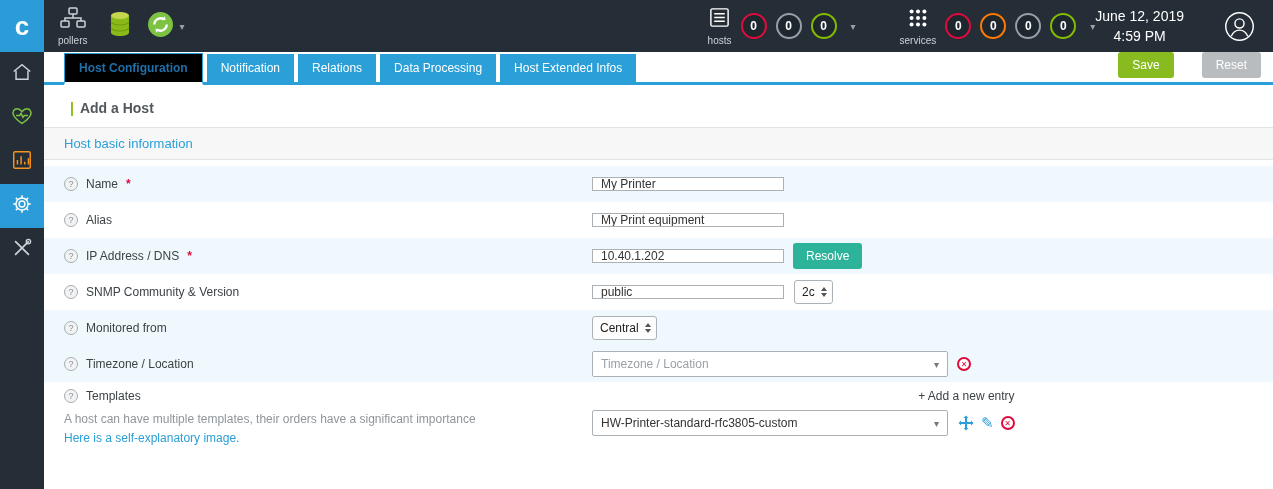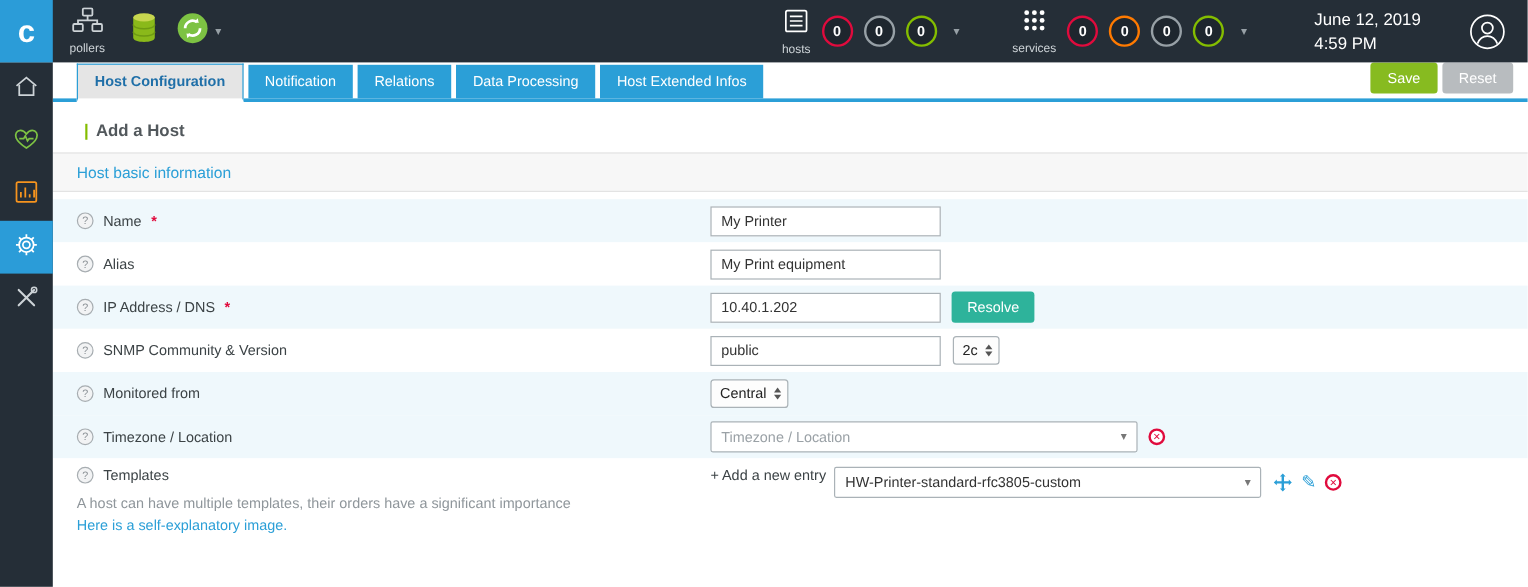--- a/index.html
+++ b/index.html
@@ -20,40 +20,40 @@
   .tb-group { display:flex; align-items:center; gap:9px; }
   .tb-hosts { margin-left:auto; }
   .tb-services { margin-left:44px; }
   .badge { width:26px; height:26px; border-radius:50%; border:2px solid #97a0a6;
     color:#fff; font-size:12px; font-weight:bold; display:flex; align-items:center;
     justify-content:center; cursor:pointer; background:#1e262e; }
   .b-red { border-color:#e00b3d; }
   .b-orange { border-color:#ff7a00; }
   .b-gray { border-color:#97a0a6; }
   .b-green { border-color:#84bd00; }
-  .tb-datetime { margin-left:56px; color:#fff; font-size:14px; text-align:left; line-height:1.45; }
+  .tb-datetime { color:#fff; font-size:14px; text-align:center; line-height:1.45; }
   .tb-profile { margin-left:40px; margin-right:18px; cursor:pointer; display:flex; }
 
   
   .sidebar { position:absolute; top:52px; left:0; width:44px; bottom:0; background:#252e37; z-index:4; }
   .sb-item { width:44px; height:44px; display:flex; align-items:center; justify-content:center; cursor:pointer; }
   .sb-item.active { background:#2b9cd8; }
 
   
   .main { position:absolute; top:52px; left:44px; right:0; bottom:0; background:#fff; }
   .breadcrumb { padding:13px 0 9px 20px; font-size:12px; color:#5f6569; display:flex; gap:6px; }
   .breadcrumb span { cursor:pointer; }
   .bc-sep { cursor:default !important; color:#8a9095; }
 
   .tabbar { display:flex; align-items:flex-end; padding:0 12px 0 20px; border-bottom:3px solid #2b9fd7; }
   .tab { background:#2b9fd7; color:#fff; font-size:12px; padding:7px 14px; margin-right:4px;
     cursor:pointer; white-space:nowrap; }
-  .tab.active { background:#e5e5e5; color:#1f6fa8; border:1px solid #2b9fd7; border-bottom:3px solid #fff;
+  .tab.active { background:#000000; color:#1f6fa8; border:1px solid #2b9fd7; border-bottom:3px solid #fff;
     margin-bottom:-3px; font-weight:bold; }
-  .tab-actions { margin-left:auto; display:flex; gap:4px; padding-bottom:4px; }
+  .tab-actions { margin-left:auto; display:flex; gap:28px; padding-bottom:4px; }
   .btn { border:none; border-radius:3px; color:#fff; font-size:12px; padding:6px 14px; cursor:pointer;
     font-family:inherit; }
   .btn-save { background:#87bb20; }
   .btn-reset { background:#b8bcbf; }
 
   .page-title { margin:15px 0 11px 26px; font-size:14px; font-weight:bold; color:#52585c; }
   .page-title .bar { color:#84bd00; margin-right:6px; }
 
   .section-header { background:#f7f7f7; border-top:1px solid #e3e3e3; border-bottom:1px solid #e3e3e3;
     color:#2b9fd7; font-size:13px; padding:8px 0 8px 20px; }
@@ -62,21 +62,21 @@
   .row { display:flex; align-items:center; min-height:36px; padding-left:20px; }
   .r-tint { background:#eff8fc; }
   .r-white { background:#fff; }
   .cell-l { flex:0 0 528px; display:flex; align-items:center; gap:8px; }
   .cell-f { display:flex; align-items:center; }
   .lbl { font-size:12px; color:#3c4346; }
   .req { color:#e00b3d; font-size:12px; font-weight:bold; }
   .help { width:14px; height:14px; border-radius:50%; border:1px solid #a7adb1; color:#8a9095;
     background:#f2f3f4; font-size:9px; display:flex; align-items:center; justify-content:center;
     cursor:pointer; flex:none; }
-  .txt { width:192px; height:25px; border:1px solid #aab2b7; padding:0 8px; font-size:12px;
+  .txt { width:192px; height:14px; border:1px solid #aab2b7; padding:0 8px; font-size:12px;
     color:#333; font-family:inherit; background:#fff; }
   .btn-resolve { background:#2eb39b; margin-left:9px; padding:6px 13px; }
   .selbox { margin-left:10px; height:24px; border:1px solid #aab2b7; border-radius:3px; background:#fdfdfd;
     display:flex; align-items:center; gap:6px; padding:0 5px 0 7px; font-size:12px; color:#222; cursor:pointer; }
   .spin { display:flex; flex-direction:column; gap:2px; }
   .su { width:0; height:0; border-left:3.5px solid transparent; border-right:3.5px solid transparent;
     border-bottom:4.5px solid #555; }
   .sd { width:0; height:0; border-left:3.5px solid transparent; border-right:3.5px solid transparent;
     border-top:4.5px solid #555; }
   .combo { width:356px; height:26px; border:1px solid #aab2b7; border-radius:2px; background:#fff;
@@ -88,21 +88,21 @@
     font-size:8px; font-weight:bold; display:flex; align-items:center; justify-content:center;
     margin-left:9px; cursor:pointer; flex:none; background:#fff; }
   .pencil { color:#2b9fd7; font-size:15px; cursor:pointer; margin-left:7px; }
   .move-icon { margin-left:10px; cursor:pointer; display:flex; }
 
   .tmpl { align-items:flex-start; padding-top:7px; padding-bottom:8px; }
   .tmpl-left { flex-direction:column; align-items:flex-start; gap:5px; }
   .lblrow { display:flex; align-items:center; gap:8px; }
   .helptext { font-size:12px; color:#8f969b; margin-top:4px; }
   .helplink { font-size:12px; color:#2b9fd7; cursor:pointer; }
-  .tmpl-right { flex-direction:row; align-items:flex-start; gap:7px; }
+  .tmpl-right { flex-direction:column; align-items:flex-end; gap:7px; }
   .addlink { font-size:12px; color:#3c4346; cursor:pointer; }
   .tmpl-row2 { display:flex; align-items:center; }
 </style>
 </head>
 <body>
 
 <div class="topbar">
   <div class="logo">c</div>
 
   <div class="tb-col tb-pollers">

